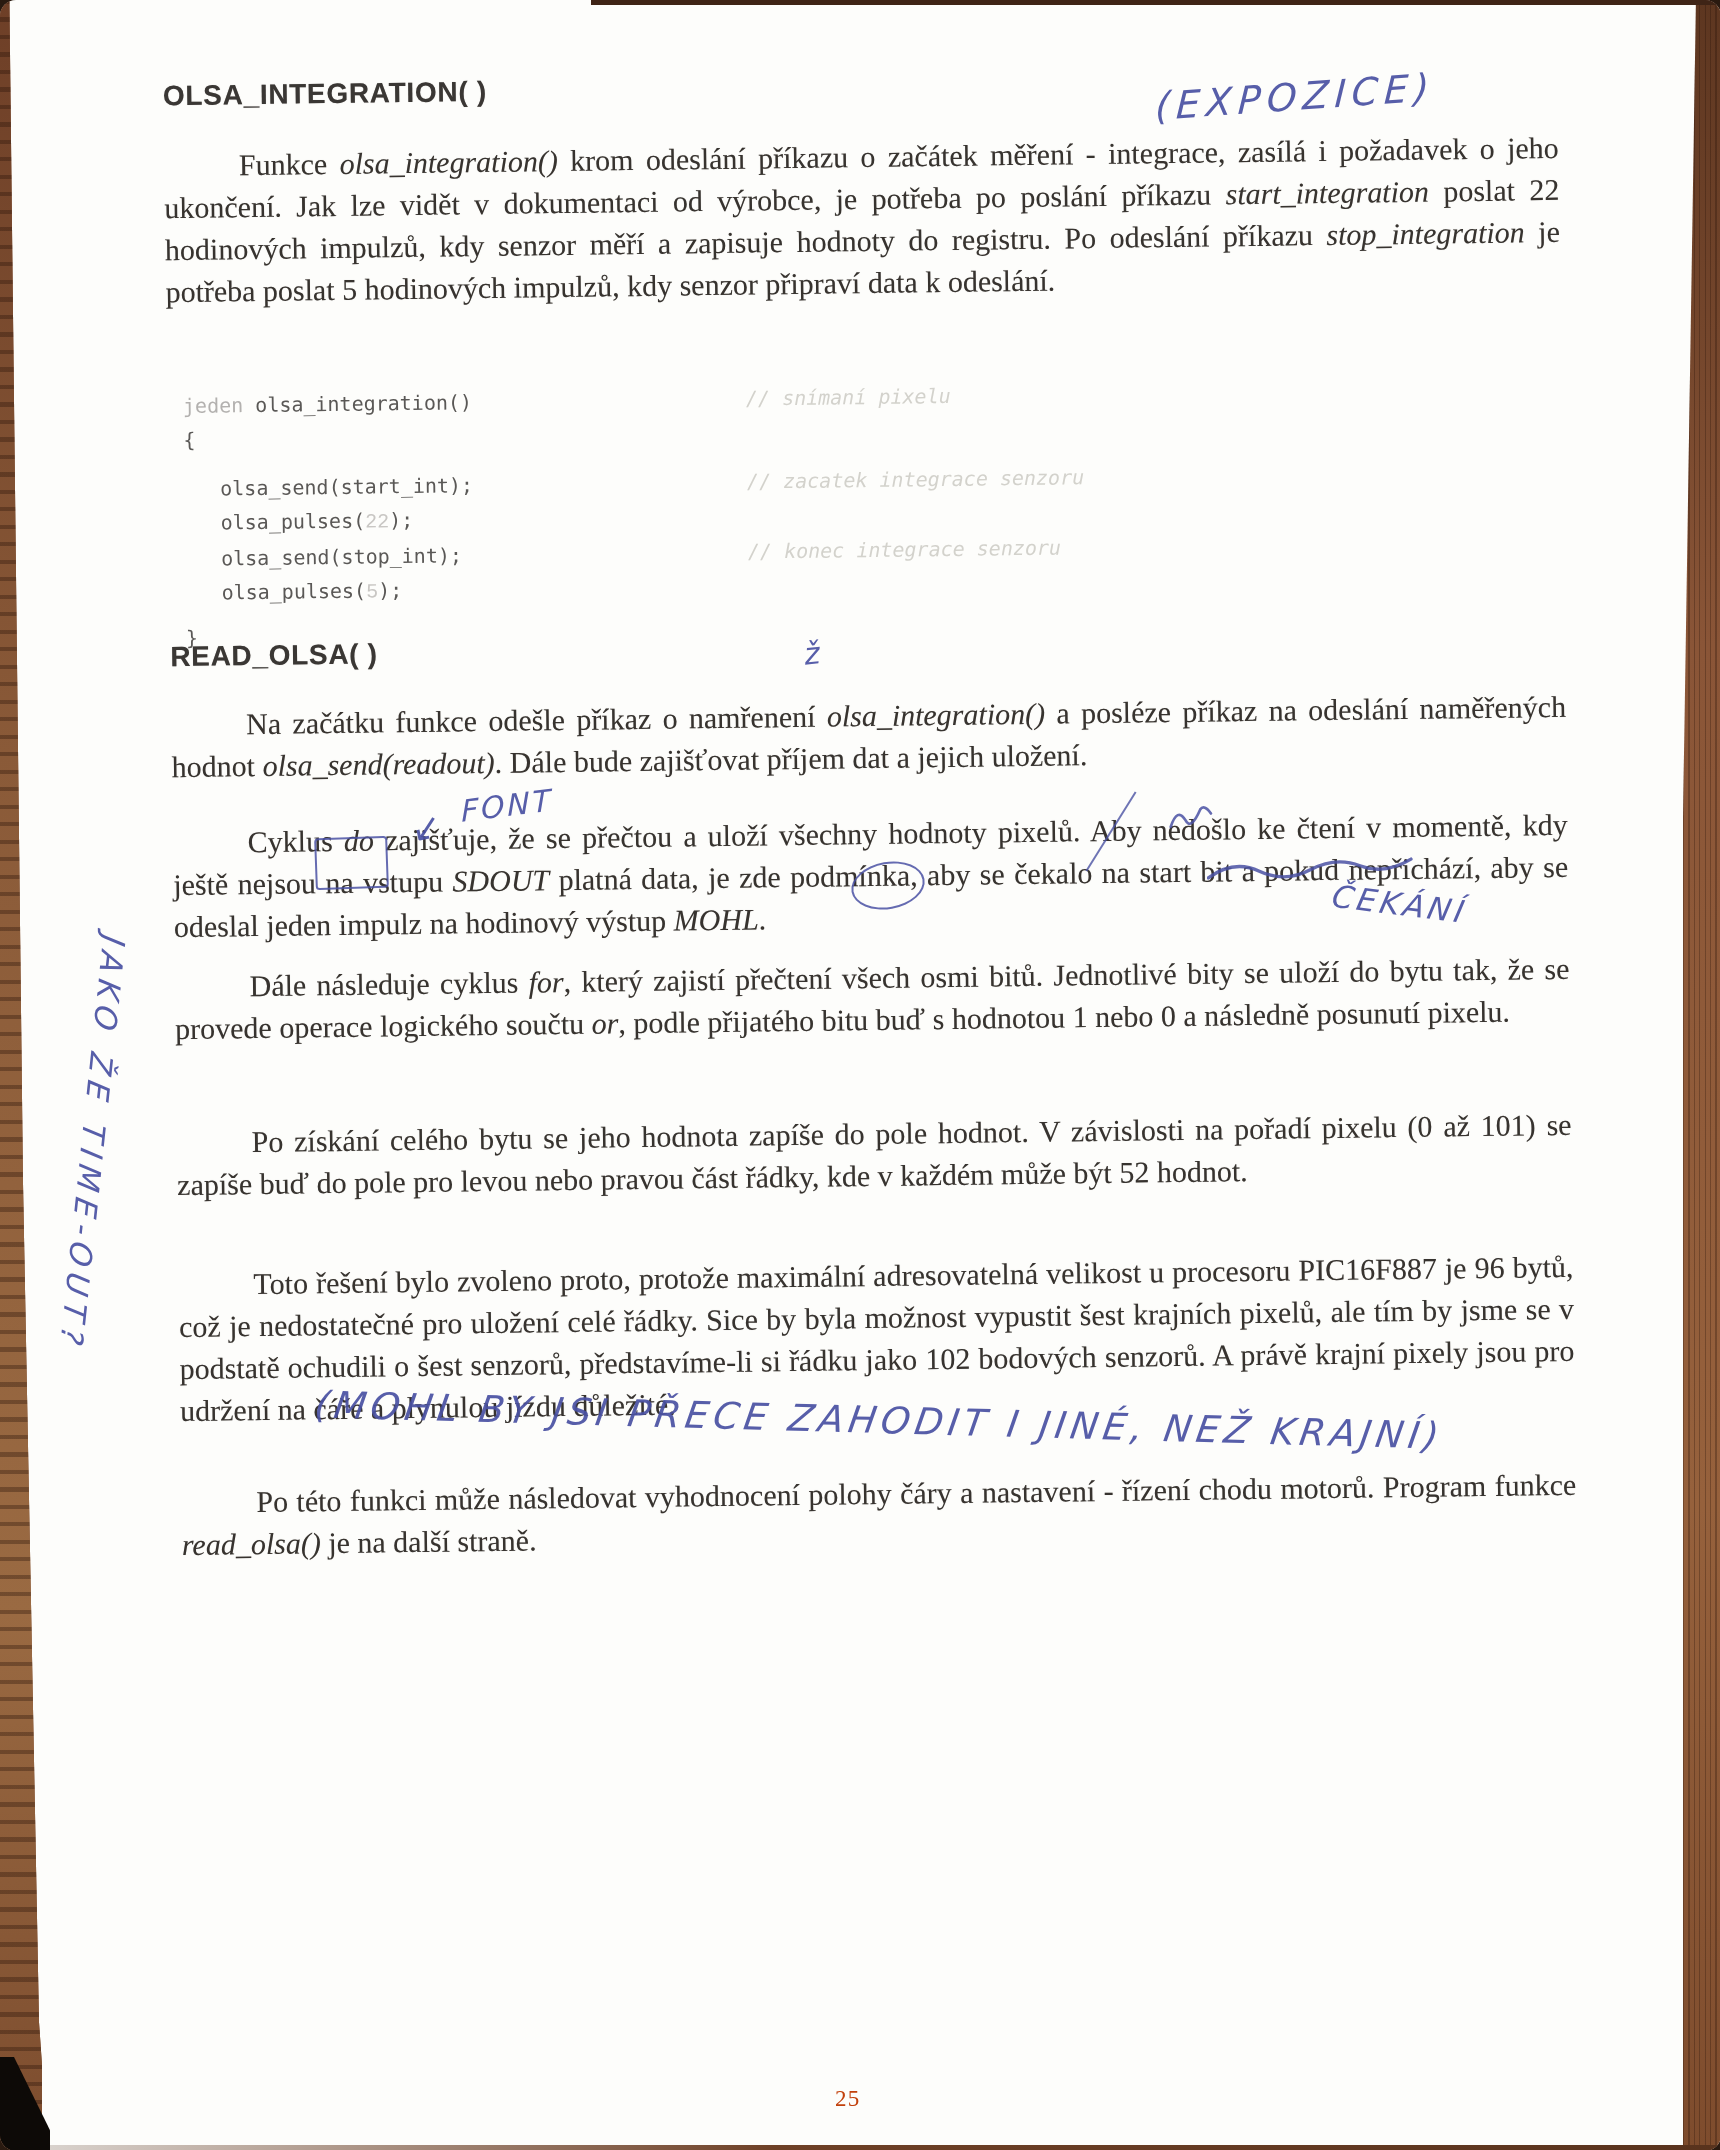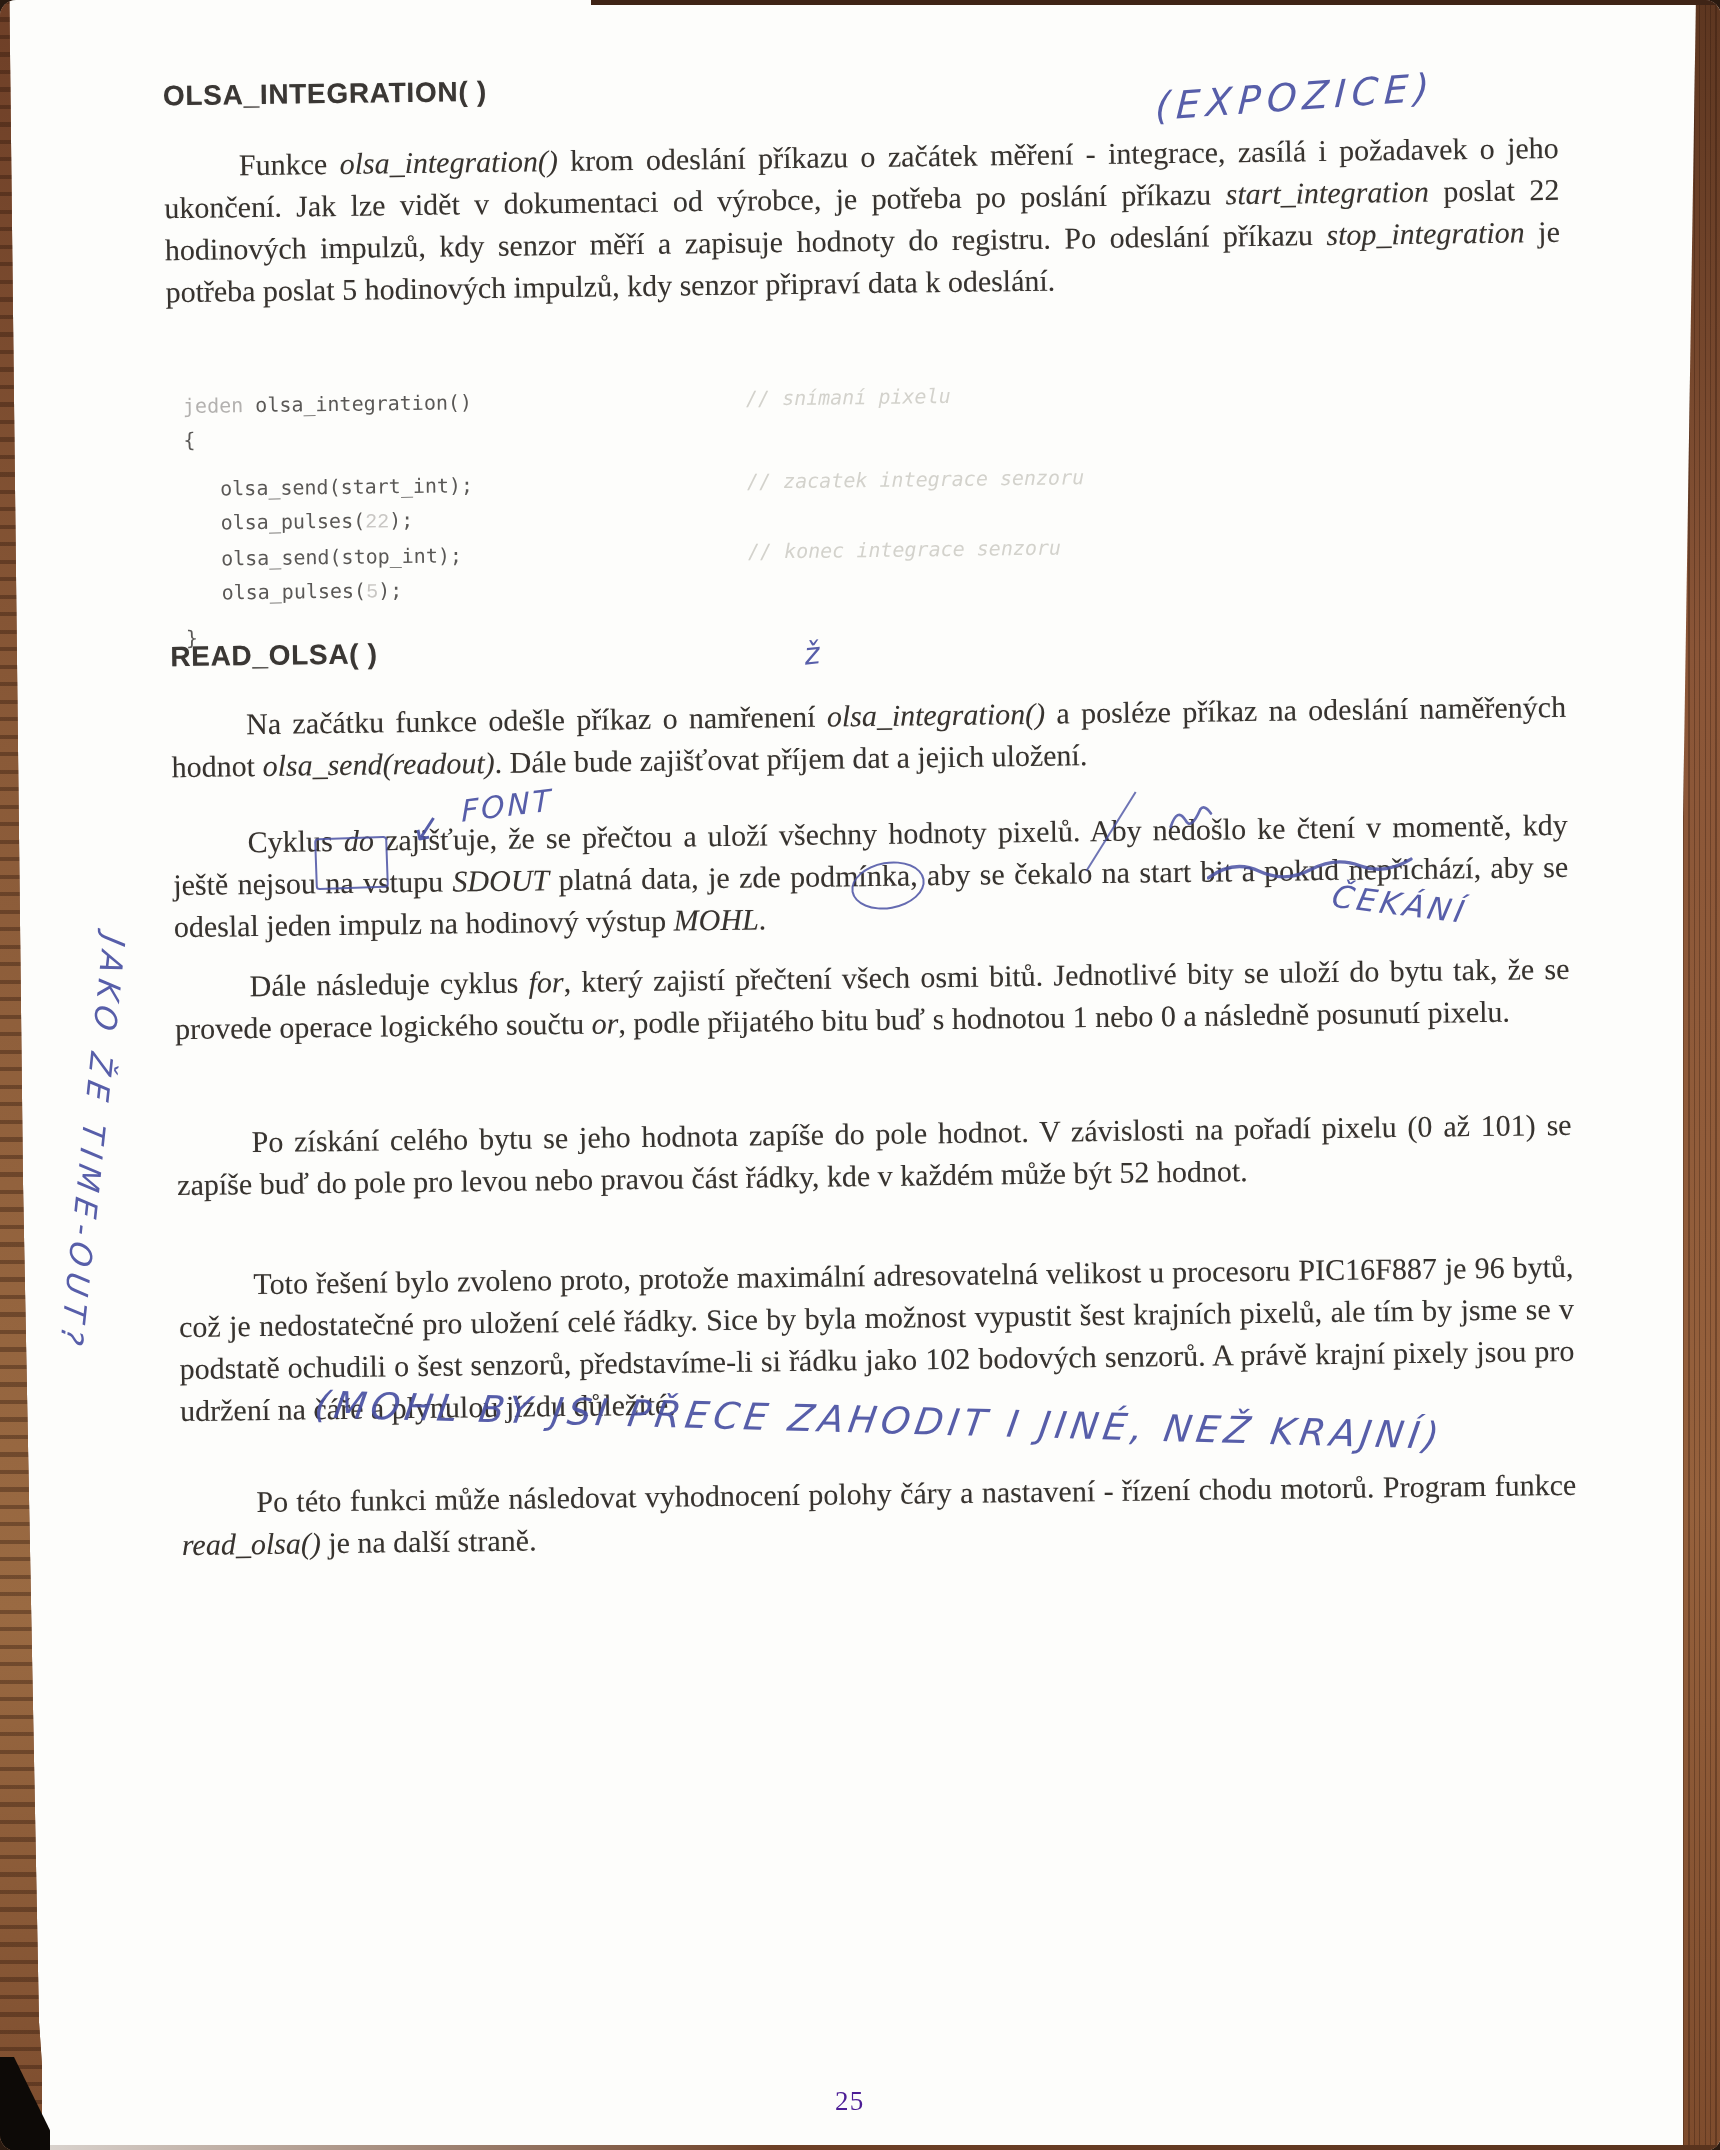--- a/index.html
+++ b/index.html
@@ -54,21 +54,21 @@
     transform:rotate(1.6deg) skewX(-7deg);}
   
   .pen{position:absolute;border:2px solid rgba(74,81,163,.85);}
   #pen-do-box{left:315px;top:837px;width:69px;height:48px;border-radius:4px;
     transform:rotate(-2deg);border-width:2.7px;}
   #pen-circle{left:851px;top:862px;width:70px;height:43px;border-radius:50%;
     transform:rotate(-10deg);}
   #pen-diag{left:1110px;top:785px;width:0;height:93px;border:none;
     border-left:2.7px solid rgba(74,81,163,.8);transform:rotate(32deg);}
   .pen-svg{position:absolute;}
-  #page-number{position:absolute;left:835px;top:2086px;font-size:27px;color:#4c1d95;
+  #page-number{position:absolute;left:835px;top:2086px;font-size:23px;color:#c2410c;
     font-family:"Liberation Serif",serif;letter-spacing:1.3px;}
 </style>
 </head>
 <body>
 
 <div id="canvas">
 
   <div id="content">
 
     <h1 class="block" style="top:71px">OLSA_INTEGRATION( )</h1>

